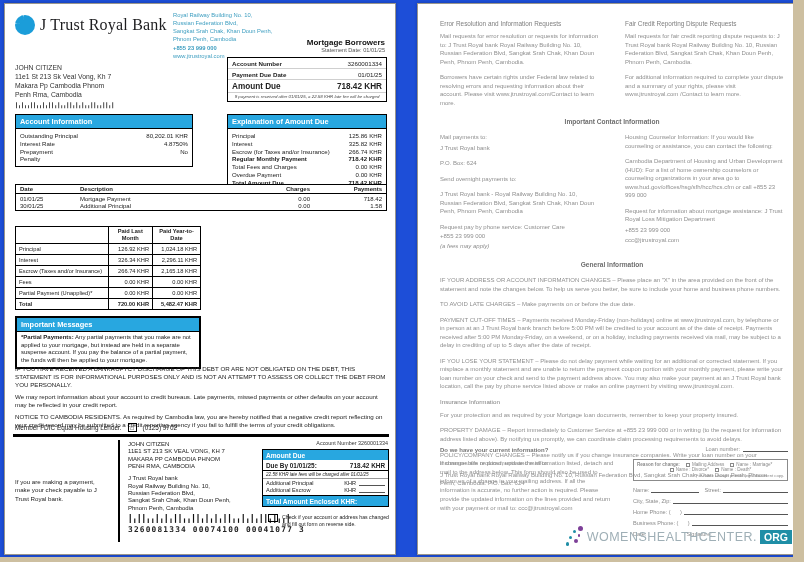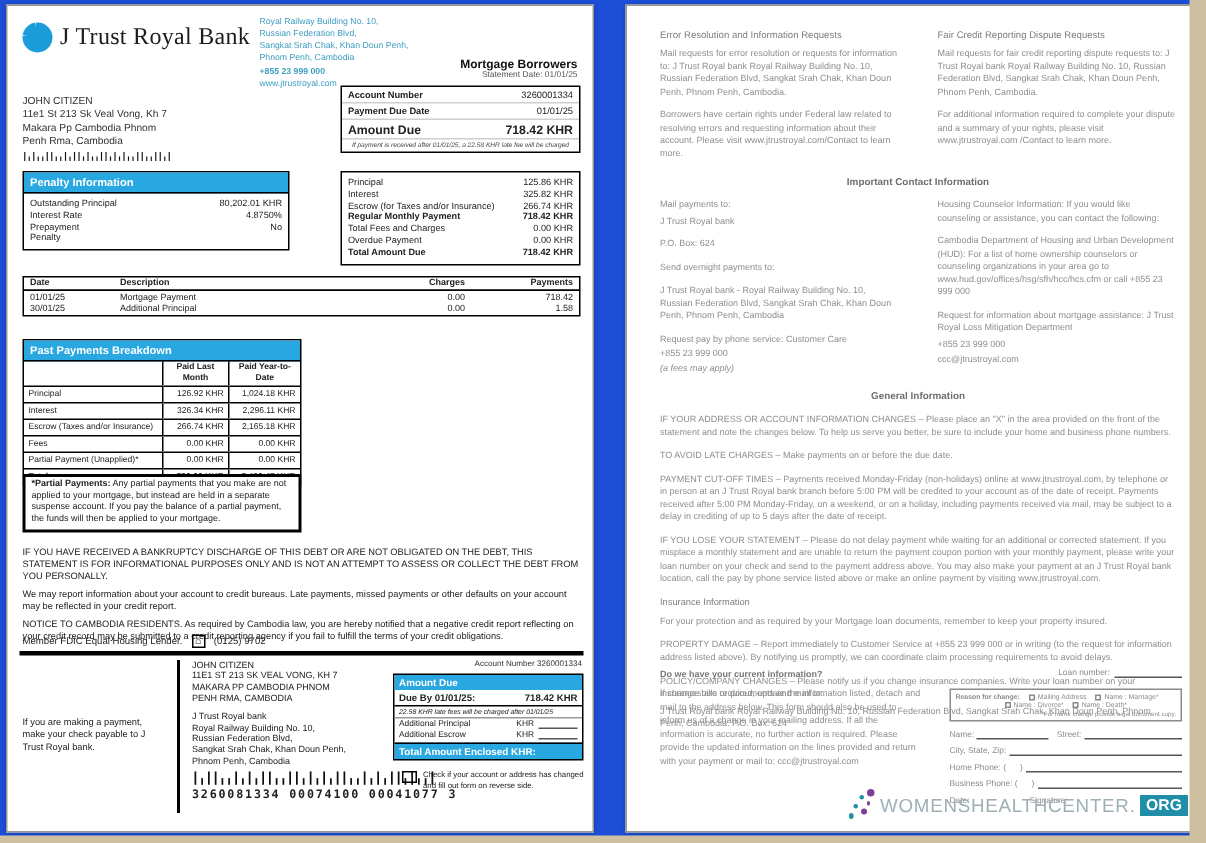--- a/index.html
+++ b/index.html
@@ -165,21 +165,21 @@
         <span>01/01/25</span>
       </div>
       <div class="amount">
         <span>Amount Due</span>
         <span>718.42 KHR</span>
       </div>
       <div class="summary-fine">If payment is received after 01/01/25, a 22.58 KHR late fee will be charged</div>
     </div>
 
     <div class="abs sec acct-info">
-      <div class="sec-bar">Penalty Information</div>
+      <div class="sec-bar">Account Information</div>
       <div class="kv-pad">
         <div class="kv">
             <span>Outstanding Principal</span>
             <span>80,202.01 KHR</span>
           </div>
         <div class="kv">
             <span>Interest Rate</span>
             <span>4.8750%</span>
           </div>
         <div class="kv">
@@ -187,20 +187,21 @@
             <span>No</span>
           </div>
         <div class="kv">
             <span>Penalty</span>
             <span></span>
           </div>
       </div>
     </div>
 
     <div class="abs sec explain">
+      <div class="sec-bar">Explanation of Amount Due</div>
       <div class="kv-pad">
         <div class="kv">
             <span>Principal</span>
             <span>125.86 KHR</span>
           </div>
         <div class="kv">
             <span>Interest</span>
             <span>325.82 KHR</span>
           </div>
         <div class="kv">
@@ -247,21 +248,20 @@
             <td>30/01/25</td>
             <td>Additional Principal</td>
             <td class="num">0.00</td>
             <td class="num">1.58</td>
           </tr>
         </tbody>
       </table>
     </div>
 
     <div class="abs sec pastpay">
-      <div class="sec-bar">Past Payments Breakdown</div>
       <table>
         <thead>
           <tr>
             <th style="width:92px"></th>
             <th>Paid Last Month</th>
             <th>Paid Year-to-Date</th>
           </tr>
         </thead>
         <tbody>
           <tr>
@@ -292,20 +292,21 @@
           <tr>
               <td>Total</td>
               <td class="num">720.00 KHR</td>
               <td class="num">5,482.47 KHR</td>
             </tr>
         </tbody>
       </table>
     </div>
 
     <div class="abs sec impmsg">
+      <div class="sec-bar">Important Messages</div>
       <div class="body"><b>*Partial Payments:</b><span> Any partial payments that you make are not applied to your mortgage, but instead are held in a separate suspense account. If you pay the balance of a partial payment, the funds will then be applied to your mortgage.</span></div>
     </div>
 
     <div class="abs legal">
       <p>IF YOU HAVE RECEIVED A BANKRUPTCY DISCHARGE OF THIS DEBT OR ARE NOT OBLIGATED ON THE DEBT, THIS STATEMENT IS FOR INFORMATIONAL PURPOSES ONLY AND IS NOT AN ATTEMPT TO ASSESS OR COLLECT THE DEBT FROM YOU PERSONALLY.</p>
       <p>We may report information about your account to credit bureaus. Late payments, missed payments or other defaults on your account may be reflected in your credit report.</p>
       <p>NOTICE TO CAMBODIA RESIDENTS. As required by Cambodia law, you are hereby notified that a negative credit report reflecting on your credit record may be submitted to a credit reporting agency if you fail to fulfill the terms of your credit obligations.</p>
     </div>
 
     <div class="abs member-line">

